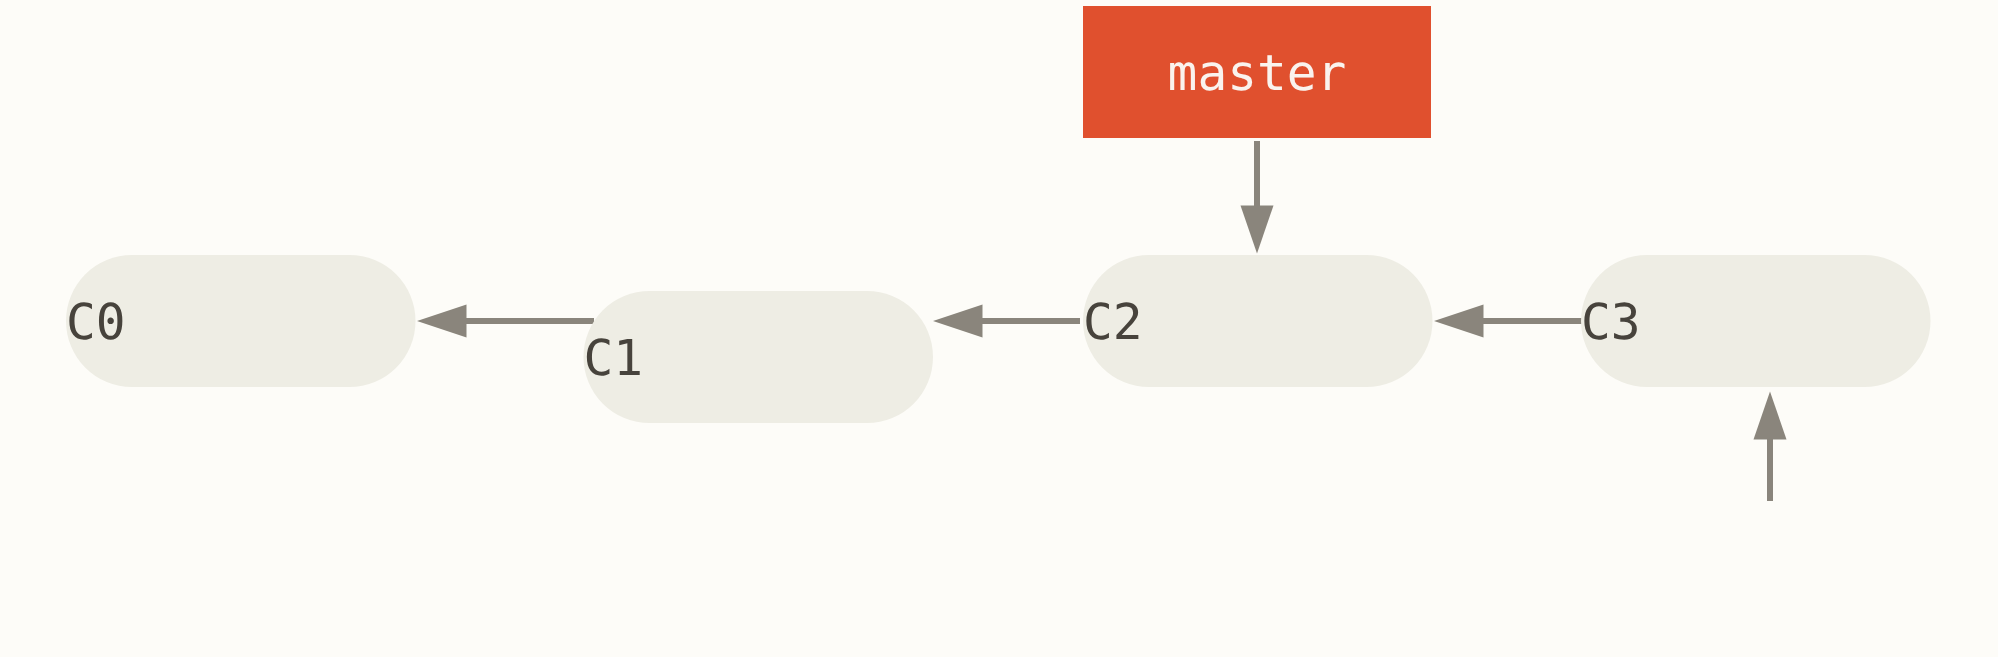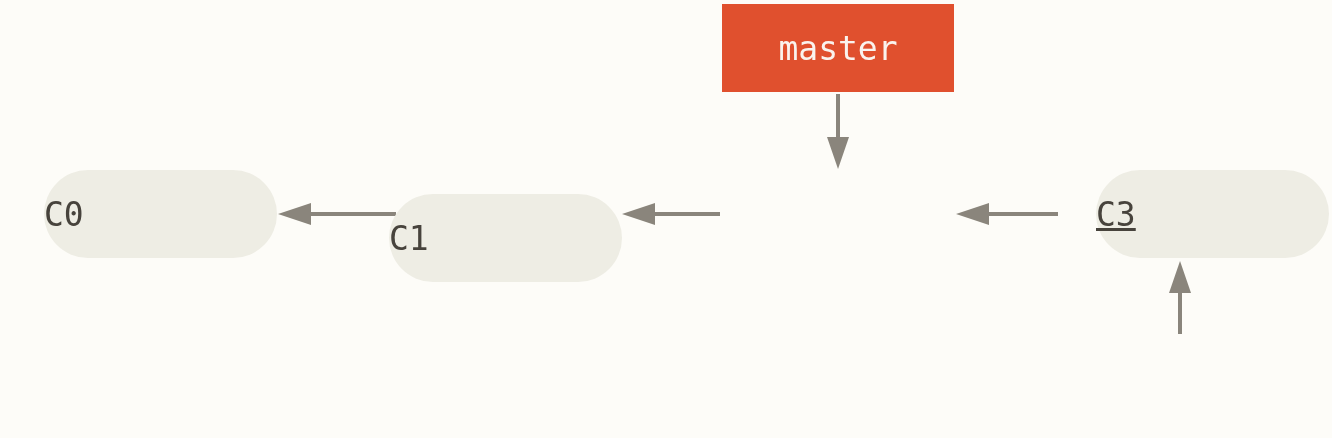--- a/index.html
+++ b/index.html
@@ -37,21 +37,21 @@
     border-radius: 44px;
     display: flex;
     align-items: center;
     justify-content: flex-start;
     font-size: 33px;
     color: var(--node_text);
   }
   .pill.c0 { left: 44px; }
   .pill.c1 { left: 389px; margin-top: 24px; }
   .pill.c2 { left: 722px; }
-  .pill.c3 { left: 1096px; text-decoration: underline; }
+  .pill.c3 { left: 1054px; }
   .branch {
     position: absolute;
     background: var(--branch_fill);
     display: flex;
     align-items: center;
     justify-content: center;
     font-size: 33px;
     color: var(--branch_text);
     text-align: center;
   }
@@ -90,20 +90,23 @@
       <polygon class="ah" points="1180,261 1169,293 1191,293"></polygon>
     </g>
   </svg>
 
   <div class="pill c0">
     <span>C0</span>
   </div>
   <div class="pill c1">
     <span>C1</span>
   </div>
+  <div class="pill c2">
+    <span>C2</span>
+  </div>
   <div class="pill c3">
     <span>C3</span>
   </div>
 
   <div class="branch master">
     <span>master</span>
   </div>
 
 </div>
 

